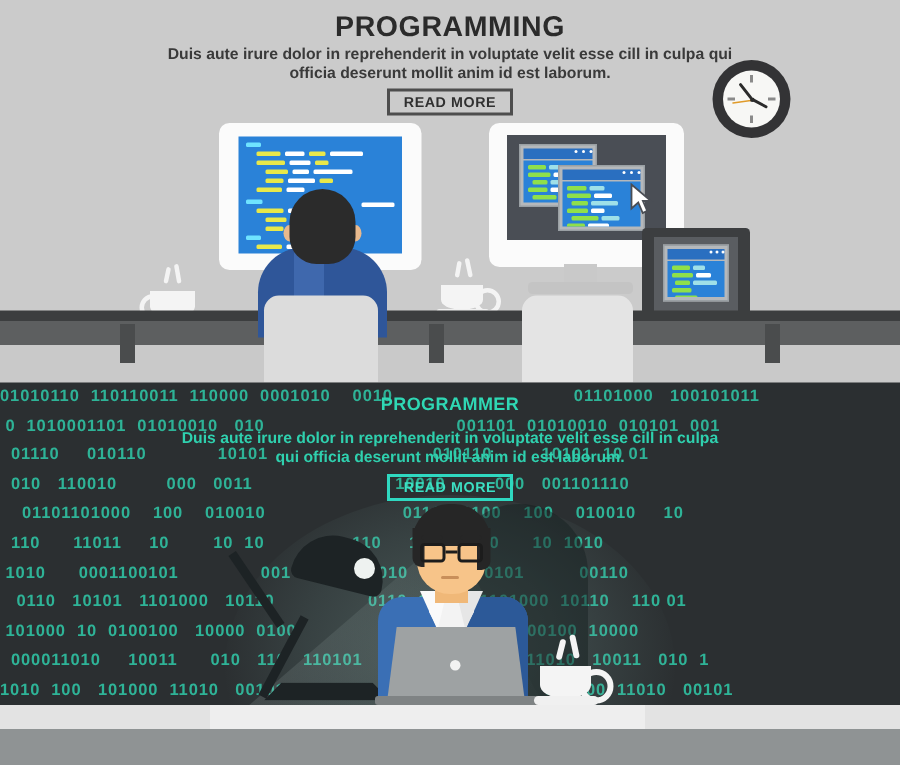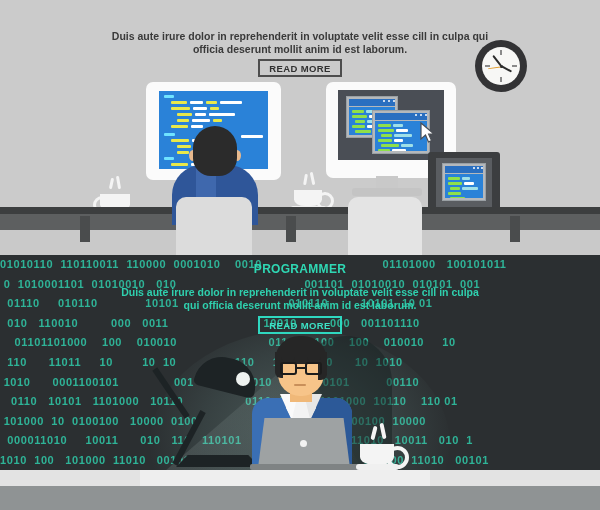--- a/index.html
+++ b/index.html
@@ -335,20 +335,21 @@
     <div class="p1-body"></div>
     <div class="p1-body-hl"></div>
     <div class="p1-neck"></div>
     <div class="p1-ear-l"></div>
     <div class="p1-ear-r"></div>
     <div class="p1-head"></div>
 
     <div class="chair1"></div>
     <div class="chair2"></div>
 
+    <div class="top-title">PROGRAMMING</div>
     <div class="top-sub">
       <span>Duis aute irure dolor in reprehenderit in voluptate velit esse cill</span>
       <span>in culpa qui officia deserunt mollit anim id est laborum.</span>
     </div>
     <div class="btn-top">READ MORE</div>
   </div>
 
   <div class="panel-bot">
     <div class="binary">01010110  110110011  110000  0001010    0010                                 01101000   100101011 
  0  1010001101  01010010   010                                   001101  01010010  010101  001

